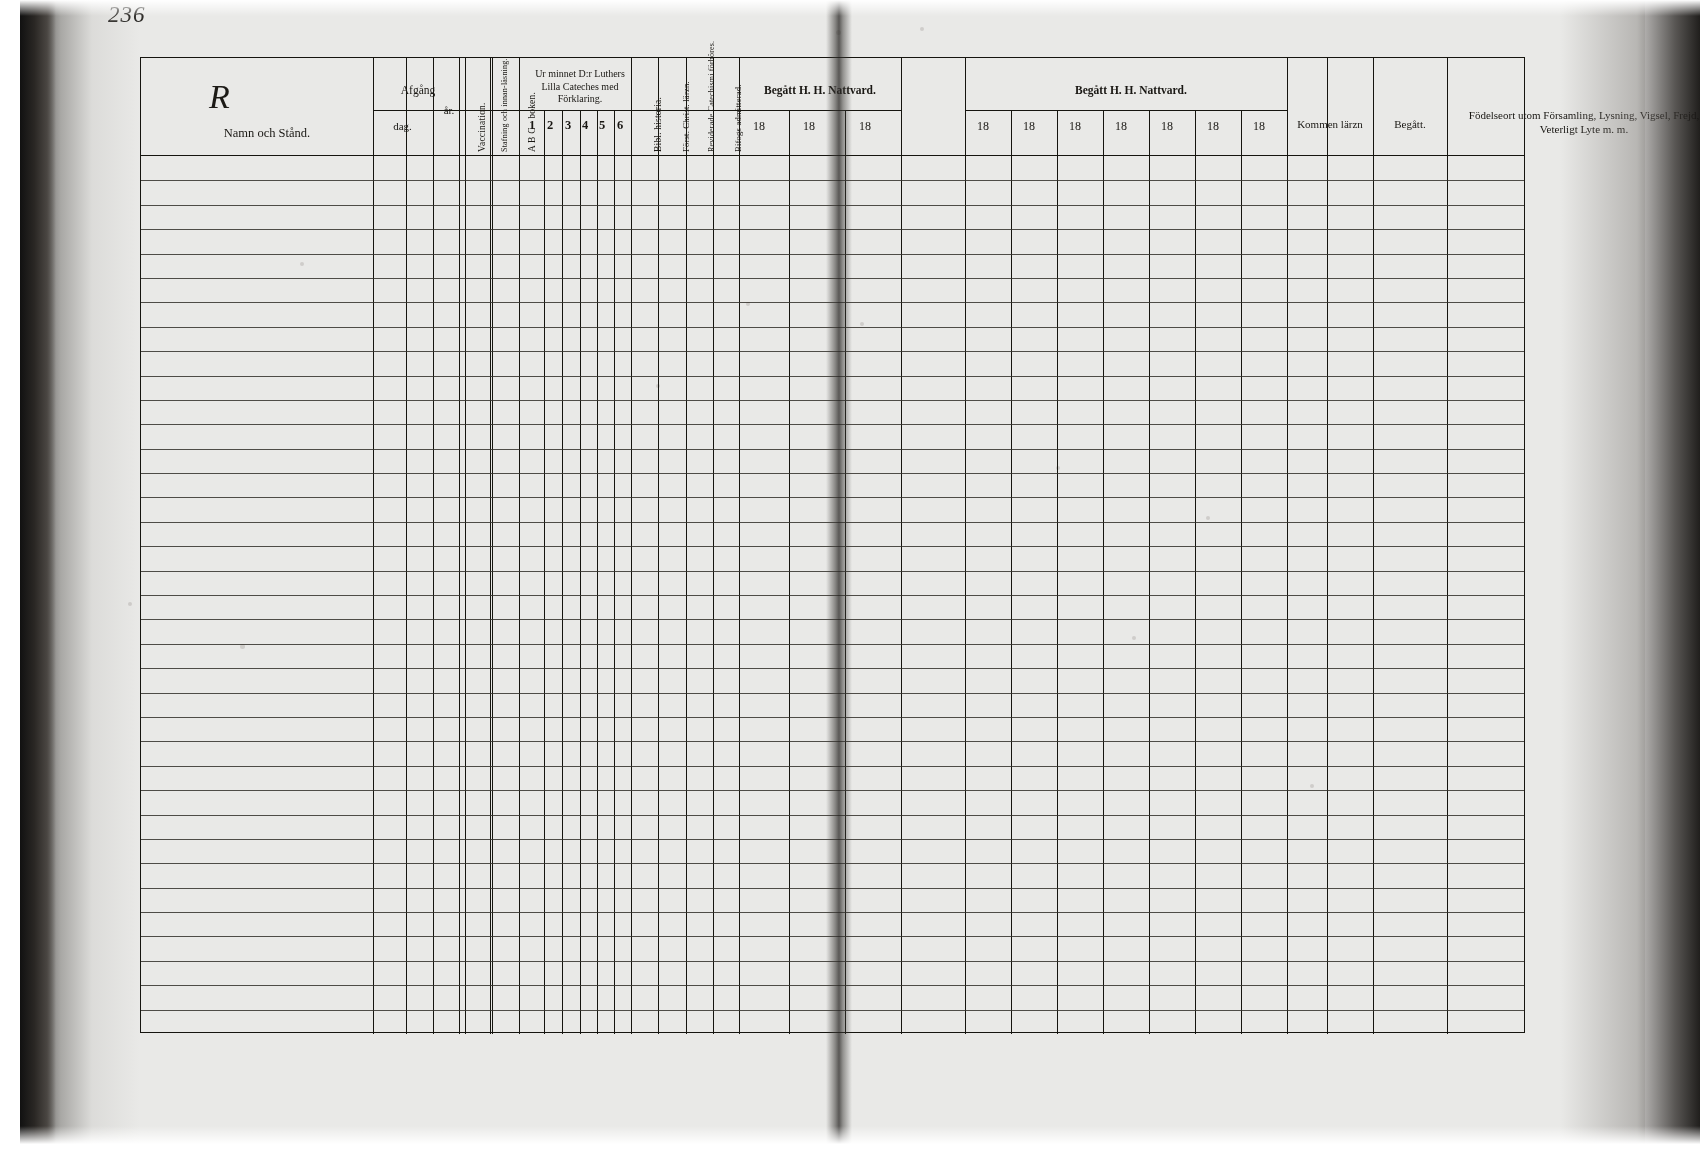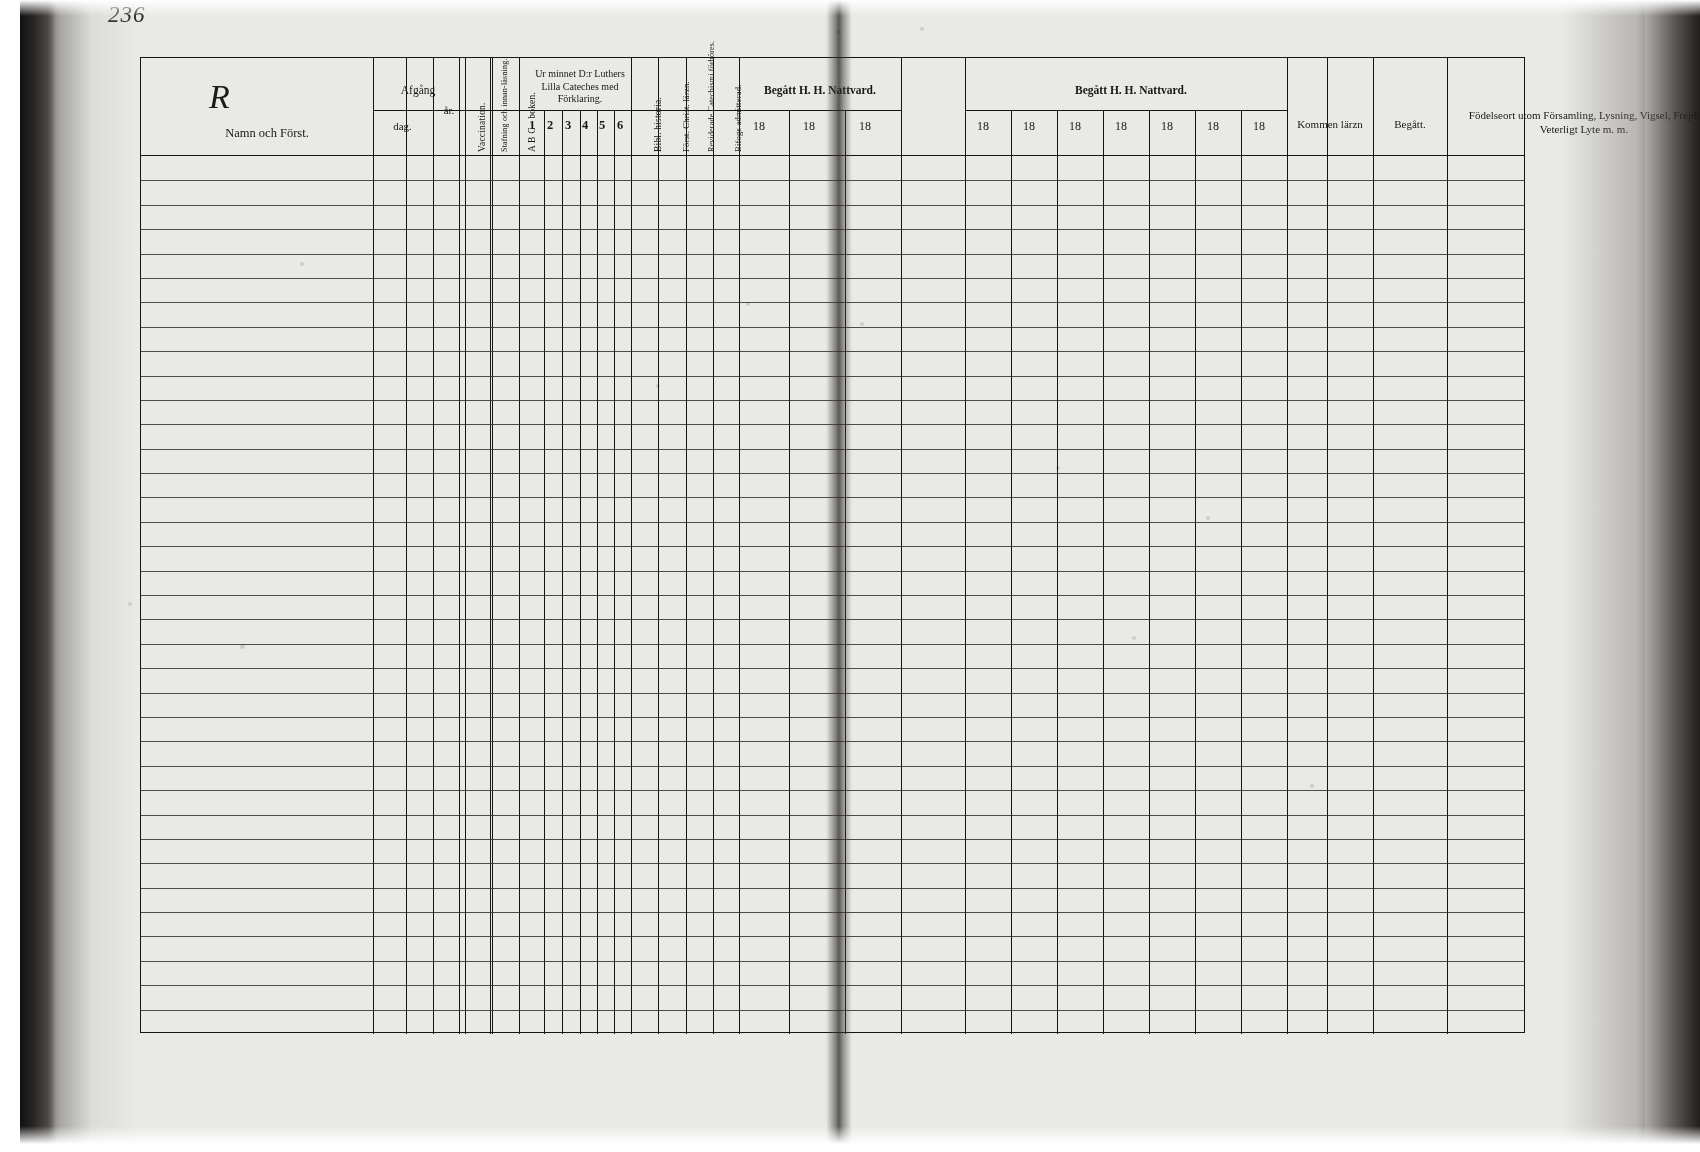--- a/index.html
+++ b/index.html
@@ -272,21 +272,21 @@
       <div class="vline" style="left:1146px;height:98px;"></div>
 
       <div class="vline" style="left:1186px;height:98px;"></div>
       <div class="vline" style="left:1232px;height:98px;"></div>
       <div class="vline" style="left:1306px;height:98px;"></div>
 
       <div class="hline" style="left:232px;top:52px;width:528px;"></div>
       <div class="hline" style="left:824px;top:52px;width:322px;"></div>
 
       <div class="script" style="left:68px;top:20px;">R</div>
-      <div class="lab" style="left:28px;top:68px;width:196px;font-size:12.5px;">Namn och Först.</div>
+      <div class="lab" style="left:28px;top:68px;width:196px;font-size:12.5px;">Namn och Stånd.</div>
 
       <div class="lab" style="left:234px;top:26px;width:86px;font-size:11.5px;">Afgång</div>
       <div class="lab" style="left:233px;top:62px;width:57px;font-size:11px;">dag.</div>
       <div class="lab" style="left:293px;top:46px;width:30px;font-size:11px;">år.</div>
 
       <div class="vert" style="left:336px;top:94px;">Vaccination.</div>
       <div class="vert" style="left:359px;top:94px;font-size:8px;">Stafning och innan-läsning.</div>
       <div class="vert" style="left:386px;top:94px;">A B C - boken.</div>
 
       <div class="lab wrap" style="left:387px;top:10px;width:104px;font-size:10px;line-height:1.25;">Ur minnet D:r Luthers Lilla Cateches med Förklaring.</div>

